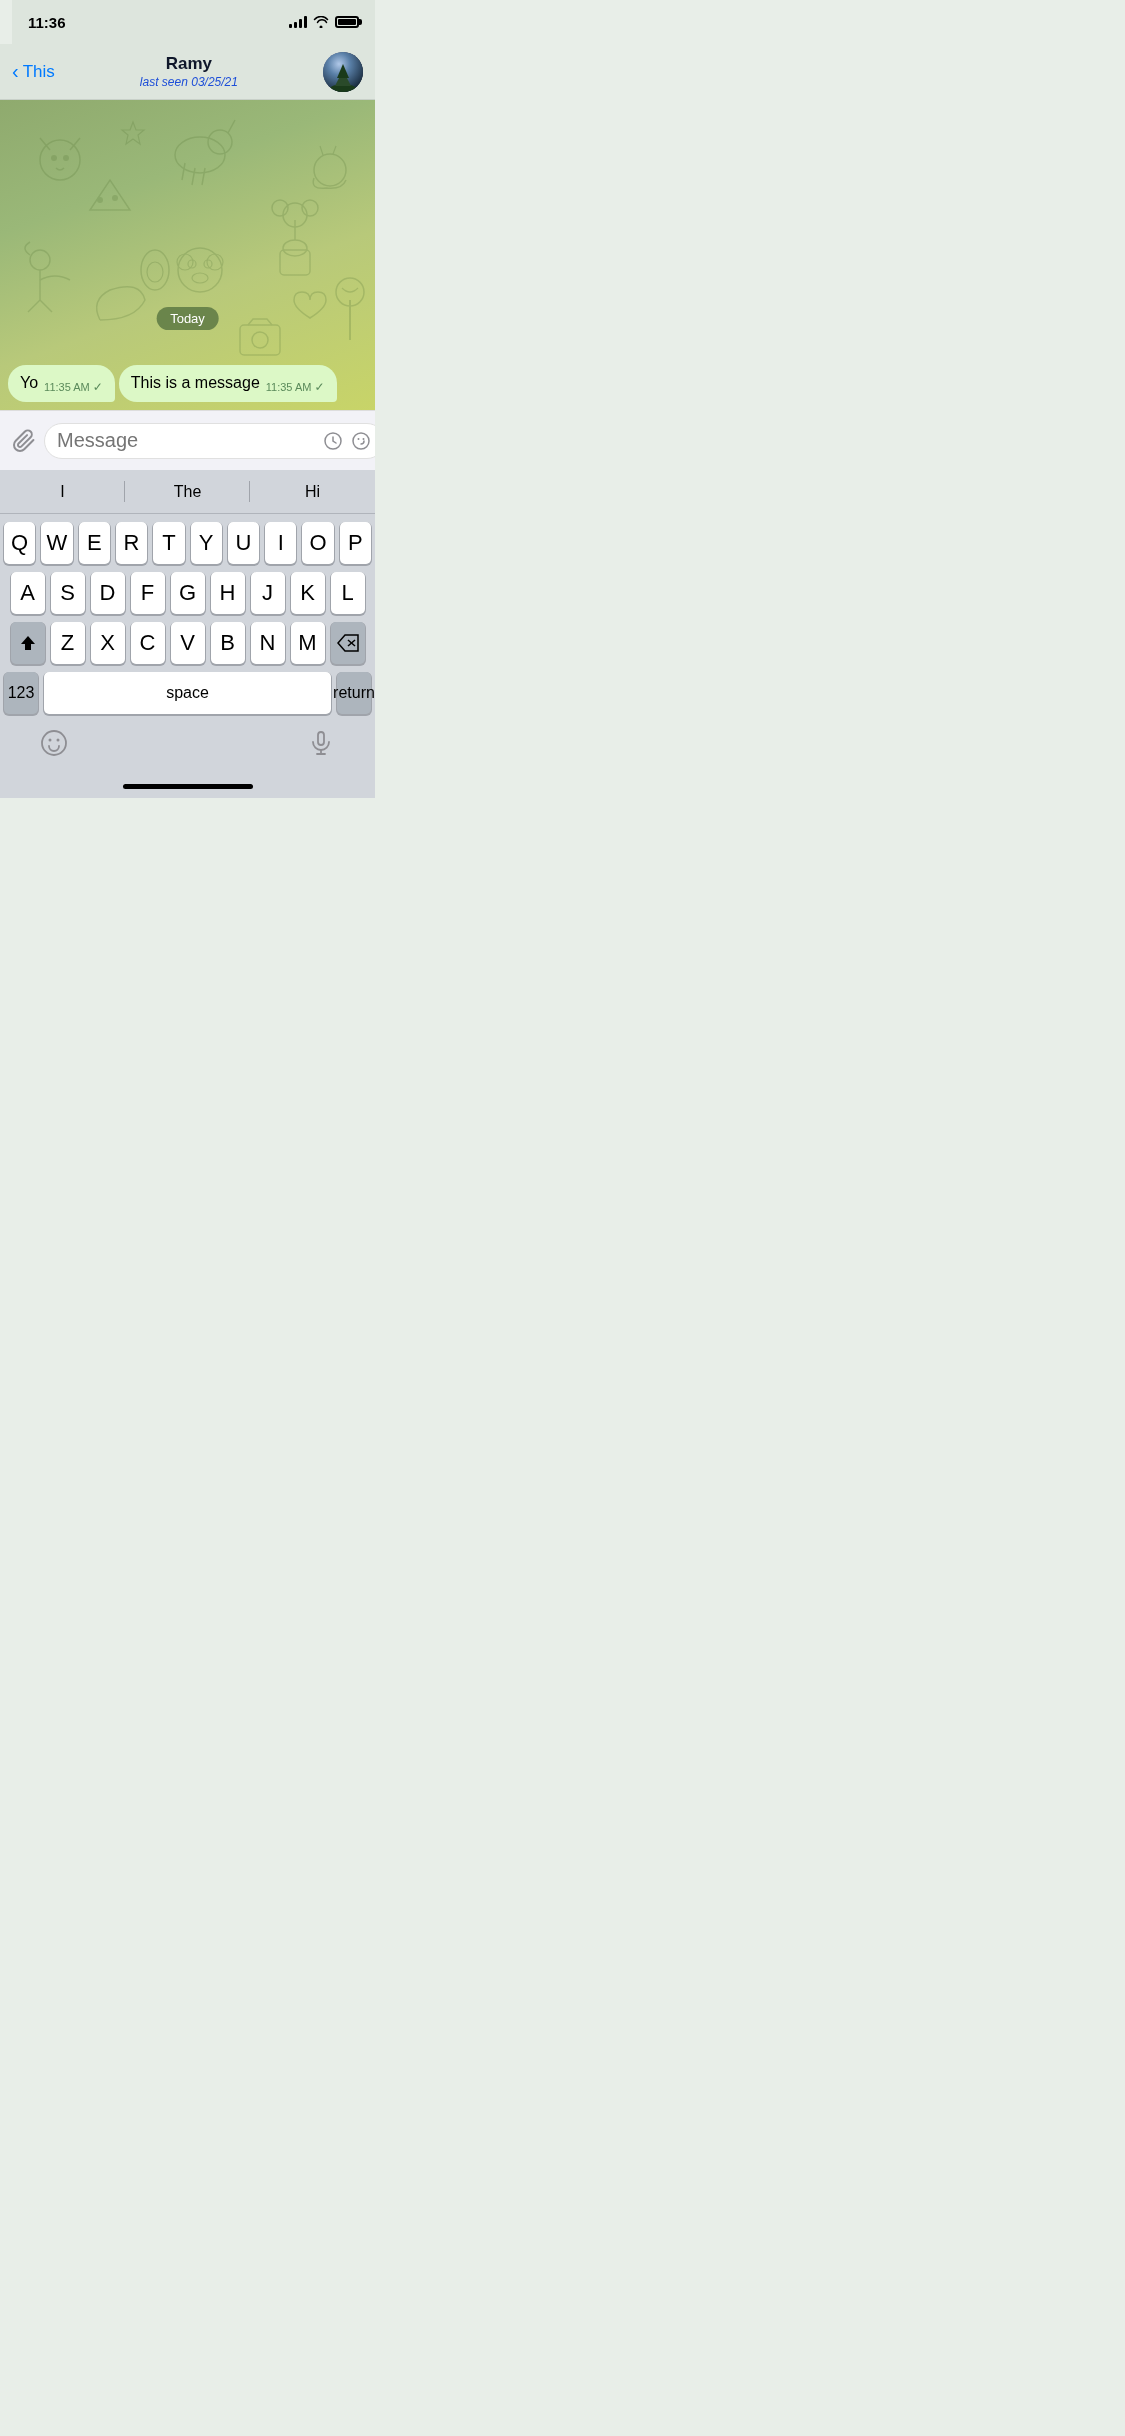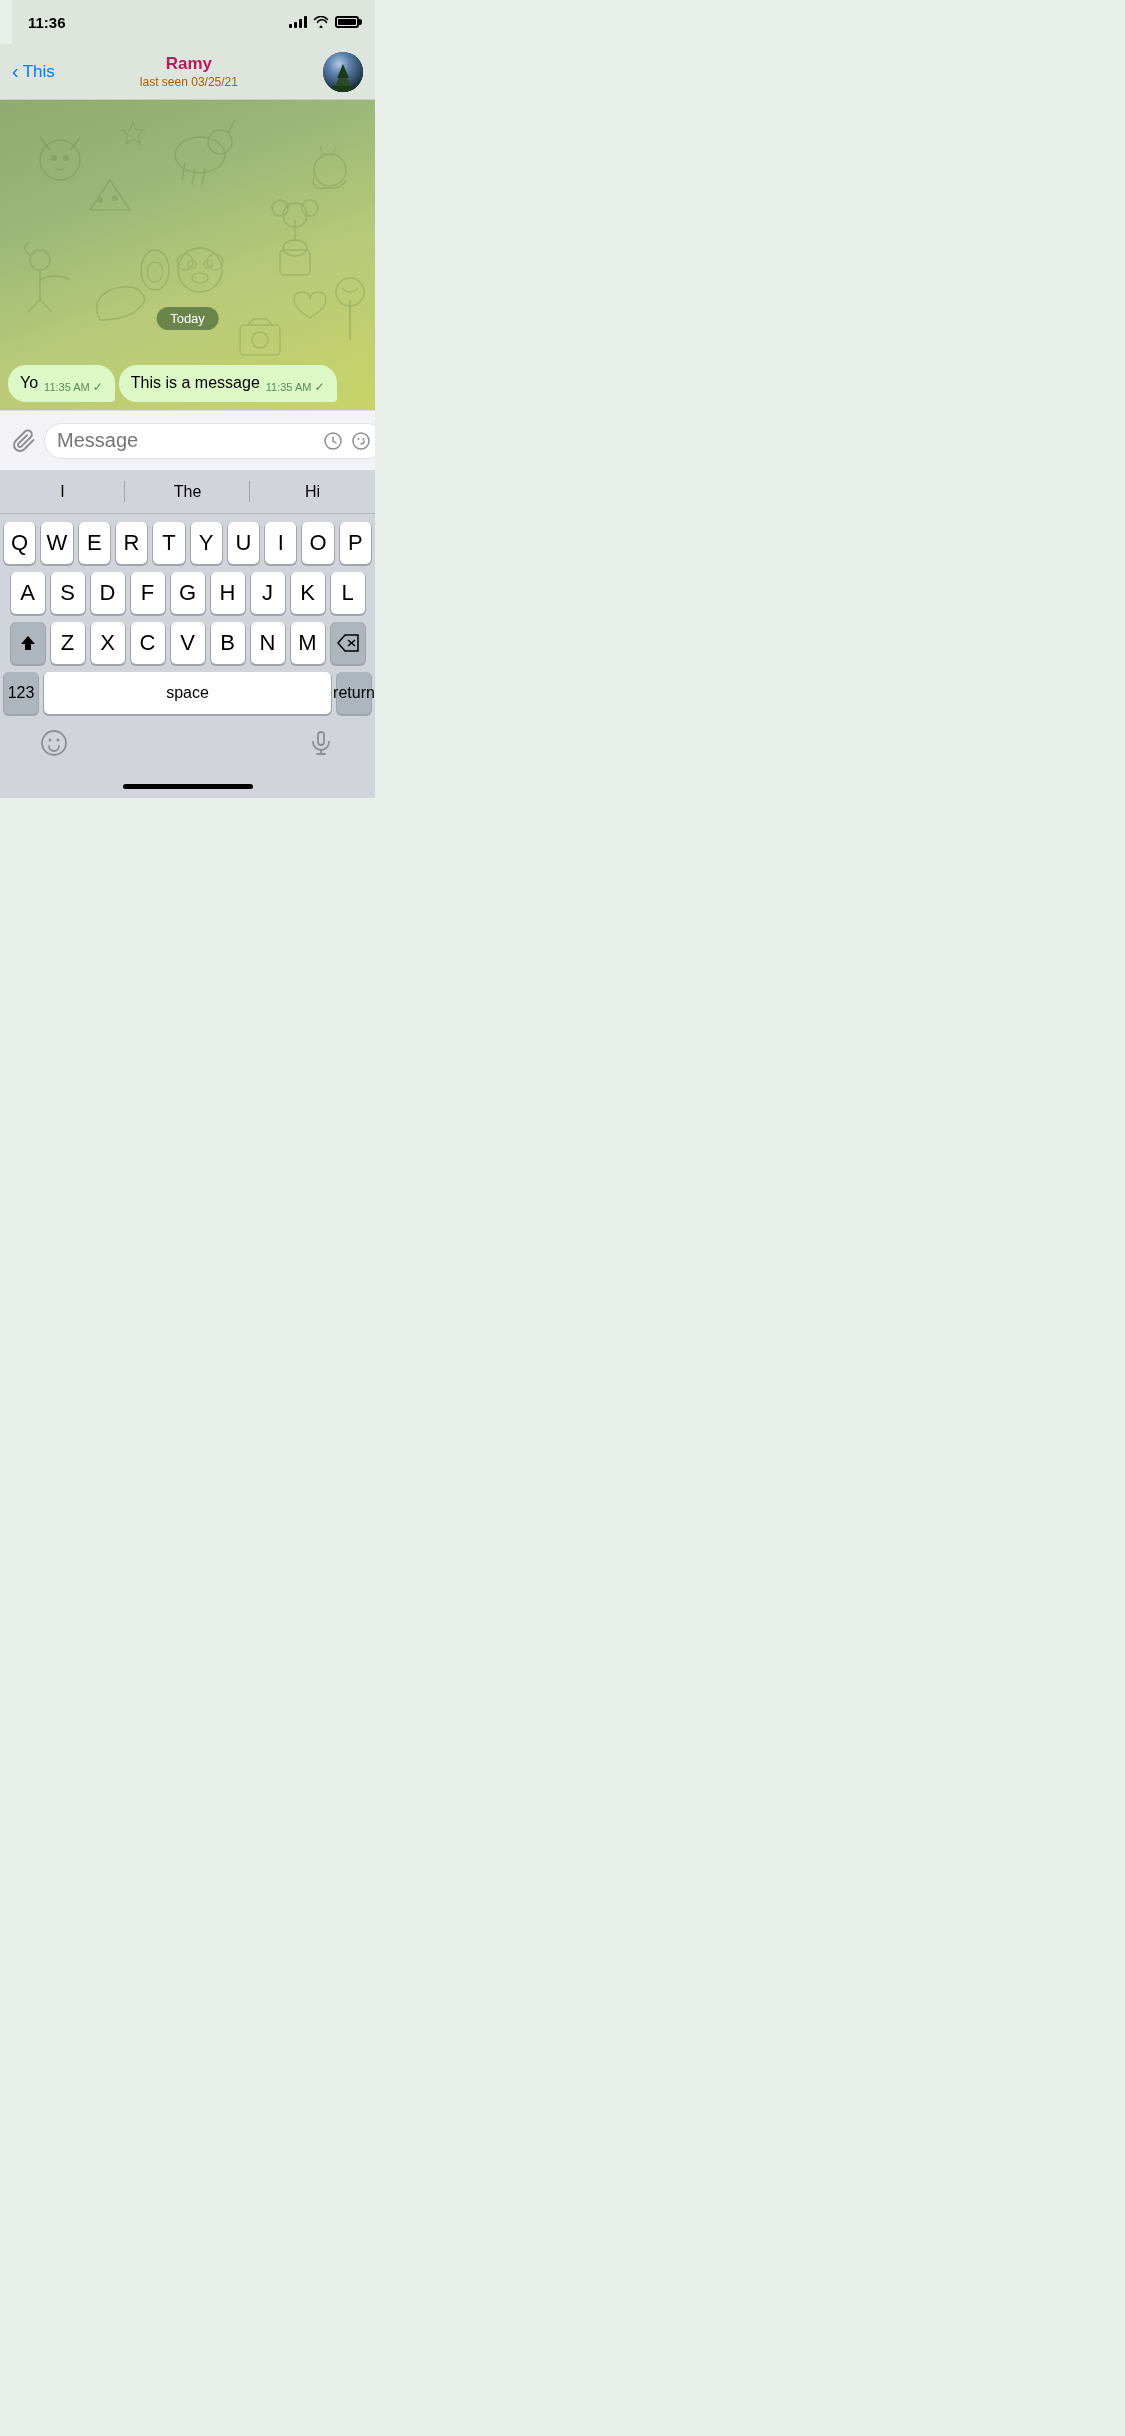--- a/index.html
+++ b/index.html
@@ -96,26 +96,27 @@
       color: #007aff;
       margin-top: -1px;
     }
     .nav-center {
       text-align: center;
       flex: 1;
     }
     .nav-title {
       font-size: 17px;
       font-weight: 700;
-      color: #be185d;
+      color: #0f172a;
       line-height: 1.2;
     }
     .nav-subtitle {
       font-size: 12px;
-      color: #a16207;
+      color: #1d4ed8;
+      font-style: italic;
     }
     .nav-avatar {
       width: 40px;
       height: 40px;
       border-radius: 50%;
       overflow: hidden;
       background: linear-gradient(135deg, #8B9DC3 0%, #4a5568 50%, #2d3748 100%);
       display: flex;
       align-items: center;
       justify-content: center;

